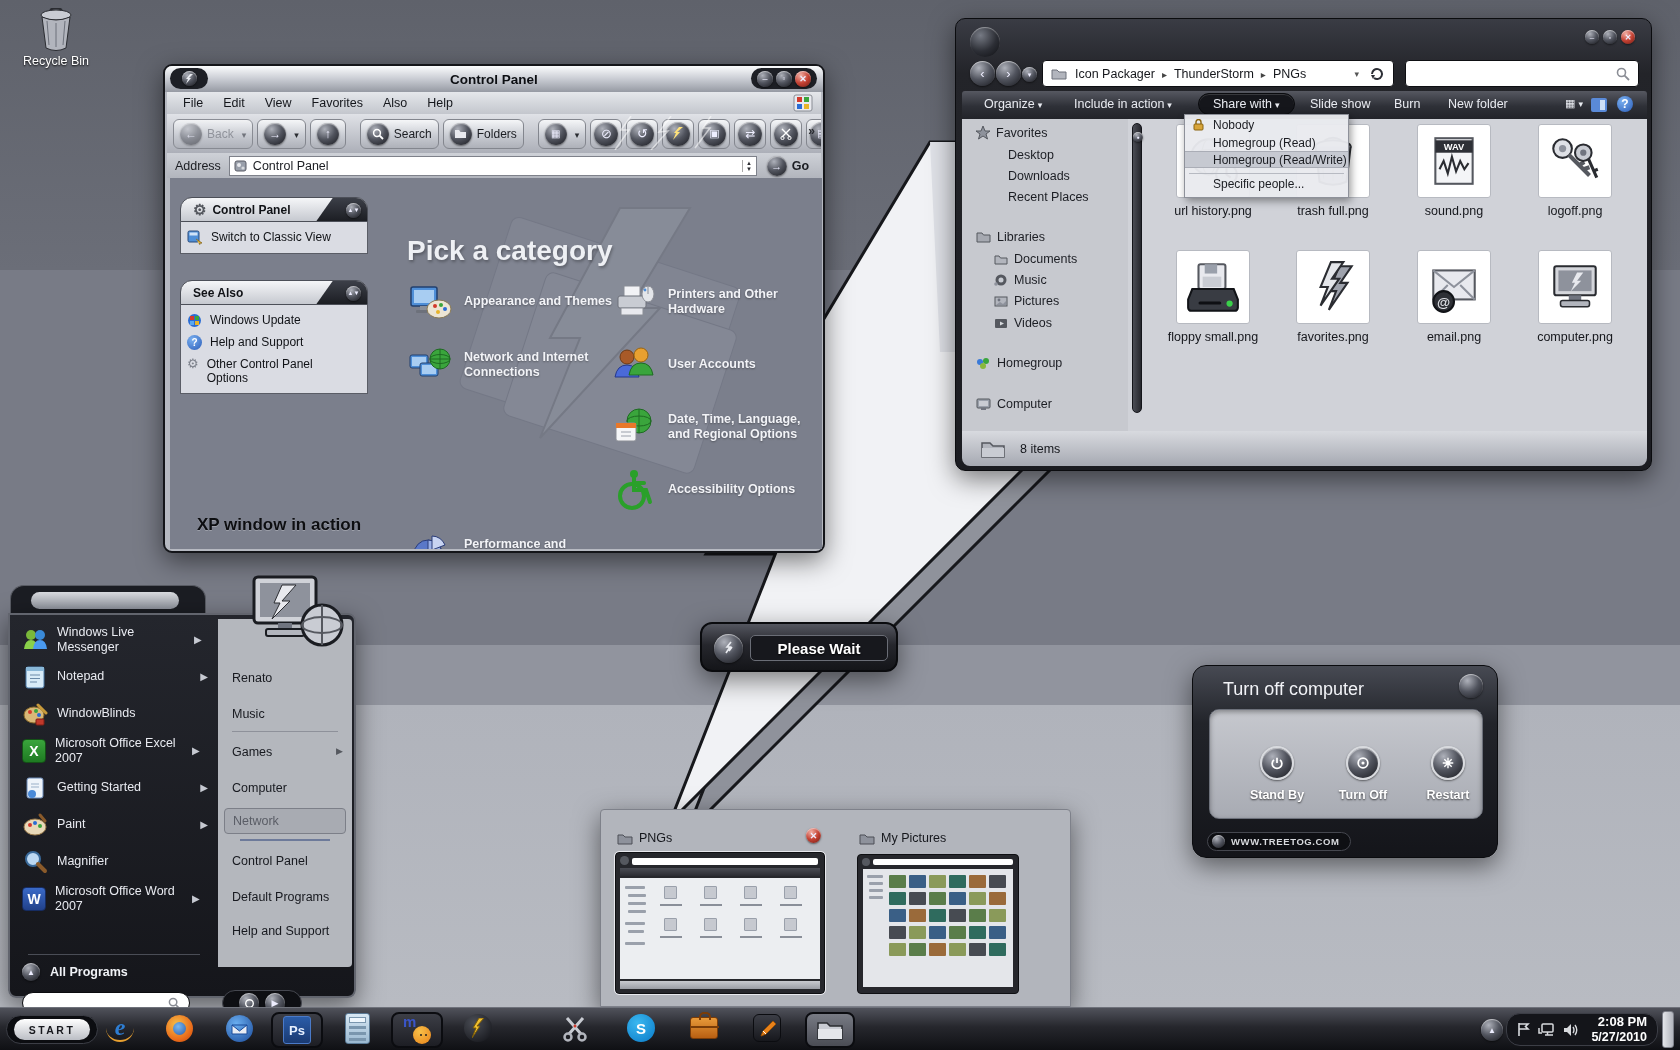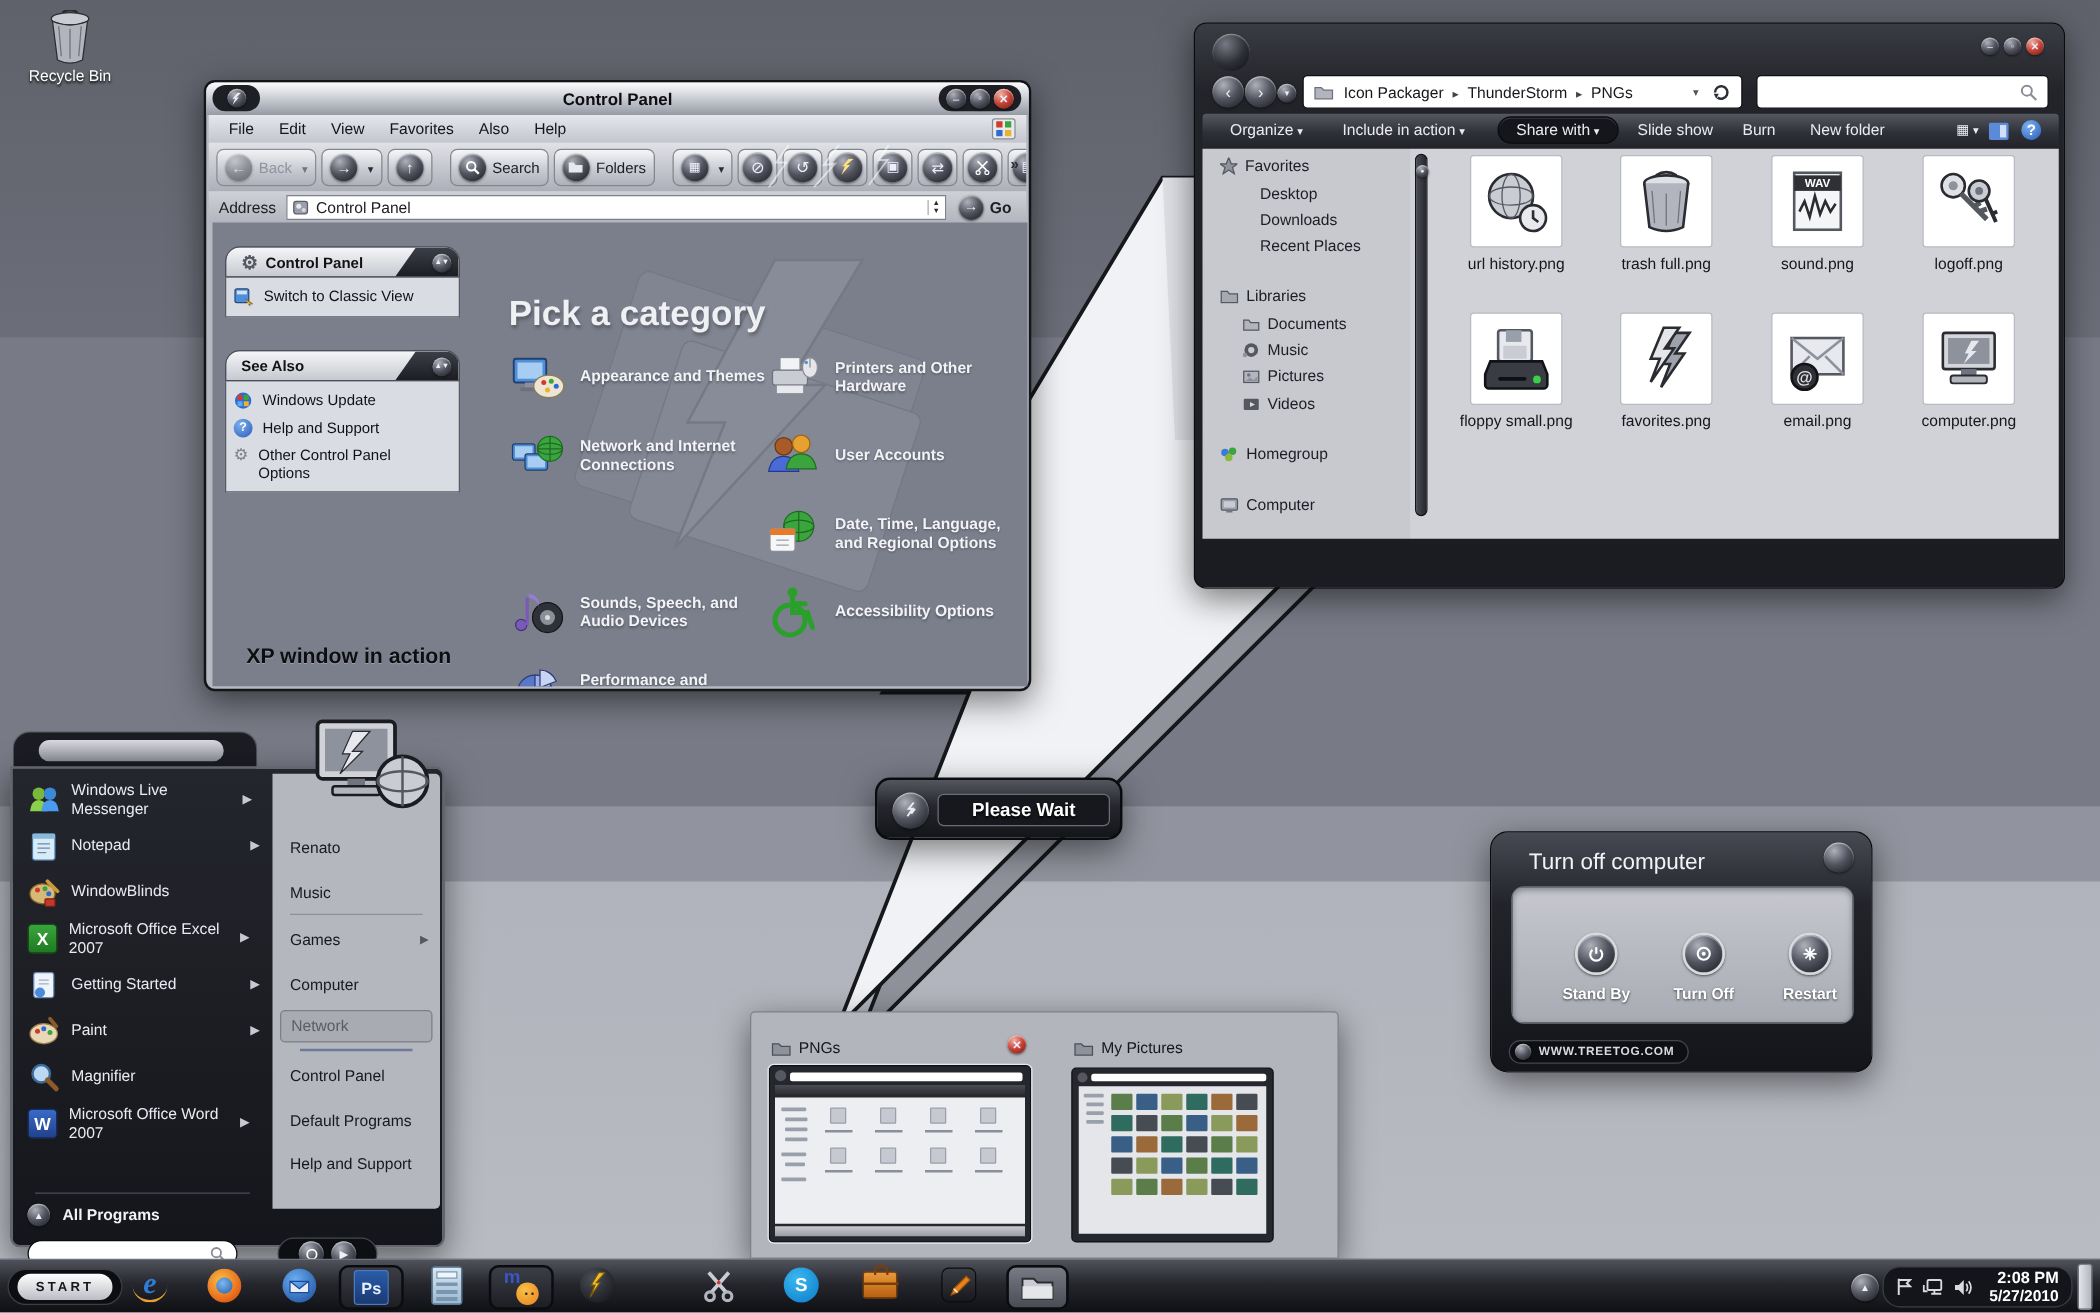--- a/index.html
+++ b/index.html
@@ -370,31 +370,20 @@
             <rect x="2" y="12" width="18" height="13" rx="2" fill="#4f8fd8" stroke="#23406e"></rect>
             <rect x="4" y="14" width="14" height="9" fill="#a8cdf2"></rect>
             <rect x="12" y="20" width="18" height="13" rx="2" fill="#4f8fd8" stroke="#23406e"></rect>
             <rect x="14" y="22" width="14" height="9" fill="#a8cdf2"></rect>
             <circle cx="32" cy="16" r="10" fill="#3aa53c" stroke="#1e6a22"></circle>
             <ellipse cx="32" cy="16" rx="10" ry="4.5" fill="none" stroke="#1e6a22"></ellipse>
             <path d="M32 6 v20 M22.5 16 h19" stroke="#1e6a22" fill="none"></path>
           </svg>
         <span class="txt">Network and Internet Connections</span>
       </div>
-      <div class="cat" style="left:238px;top:290px">
-        <svg width="44" height="44" viewBox="0 0 44 44">
-            <circle cx="30" cy="26" r="12" fill="#2e3138" stroke="#14161a"></circle>
-            <circle cx="30" cy="26" r="6" fill="#8a8f99"></circle>
-            <circle cx="30" cy="26" r="2" fill="#d8dade"></circle>
-            <circle cx="9" cy="32" r="4.5" fill="#7a5ab8" stroke="#4a3278"></circle>
-            <rect x="12.5" y="10" width="2.5" height="22" fill="#7a5ab8"></rect>
-            <path d="M15 10 q8 2 8 8 l0 -6 q-4 -5 -8 -5 z" fill="#9a7ad8"></path>
-          </svg>
-        <span class="txt">Sounds, Speech, and Audio Devices</span>
-      </div>
       <div class="cat" style="left:238px;top:352px">
         <svg width="44" height="44" viewBox="0 0 44 44">
             <circle cx="20" cy="24" r="14" fill="#5a78c8" stroke="#2a3c78"></circle>
             <path d="M20 24 L20 10 A14 14 0 0 1 33 19 Z" fill="#9ab0e8" stroke="#2a3c78"></path>
             <path d="M24 20 L24 6 A14 14 0 0 1 37 15 Z" fill="#c8d4f2" stroke="#2a3c78"></path>
           </svg>
         <span class="txt">Performance and Maintenance</span>
       </div>
 
       <div class="cat" style="left:442px;top:102px">
@@ -634,21 +623,47 @@
 
     <div class="flabel" style="left:196px;top:185px">url history.png</div>
     <div class="flabel" style="left:316px;top:185px">trash full.png</div>
     <div class="flabel" style="left:437px;top:185px">sound.png</div>
     <div class="flabel" style="left:558px;top:185px">logoff.png</div>
     <div class="flabel" style="left:196px;top:311px">floppy small.png</div>
     <div class="flabel" style="left:316px;top:311px">favorites.png</div>
     <div class="flabel" style="left:437px;top:311px">email.png</div>
     <div class="flabel" style="left:558px;top:311px">computer.png</div>
 
-
+    <div class="a" style="left:228px;top:95px;width:165px;height:84px;background:rgba(233,234,238,.96);border:1px solid #8e919a;box-shadow:2px 3px 8px rgba(0,0,0,.4);font-size:12px;color:#1b1d22">
+      <div style="height:19px;display:flex;align-items:center;padding-left:28px;position:relative">
+        <svg class="a" width="11" height="12" viewBox="0 0 11 12" style="left:8px;top:4px">
+            <rect x="1" y="5" width="9" height="6" rx="1" fill="#d8a53a" stroke="#8a6410"></rect>
+            <path d="M3 5 v-2 a2.5 2.5 0 0 1 5 0 v2" fill="none" stroke="#8a6410" stroke-width="1.4"></path>
+          </svg>
+        <span>Nobody</span>
+      </div>
+      <div style="height:17px;display:flex;align-items:center;padding-left:28px">
+          <span>Homegroup (Read)</span>
+        </div>
+      <div style="height:17px;display:flex;align-items:center;padding-left:28px;background:#c6c9d1;border-top:1px solid #aaadb6;border-bottom:1px solid #aaadb6">
+          <span>Homegroup (Read/Write)</span>
+        </div>
+      <div style="height:6px;border-bottom:1px solid #b7bac2;margin:0 4px"></div>
+      <div style="height:20px;display:flex;align-items:center;padding-left:28px">
+          <span>Specific people...</span>
+        </div>
+    </div>
+
+    <div class="a" style="left:6px;top:412px;width:685px;height:35px;background:linear-gradient(#d8dadf,#a6a9b2);border-radius:0 0 8px 8px;display:flex;align-items:center;padding-left:18px;gap:14px">
+      <svg width="26" height="20" viewBox="0 0 26 20">
+          <path d="M2 4 h8 l3 3 h11 v11 h-22 z" fill="#b2b5bd" stroke="#55585f" stroke-width="1.5"></path>
+          <path d="M2 9 h22 v9 h-22 z" fill="#c9ccd3"></path>
+        </svg>
+      <span style="font-size:12.5px;color:#15171c">8 items</span>
+    </div>
   </div>
 
   <div class="a shadowed" style="left:700px;top:622px;width:198px;height:50px;background:linear-gradient(#54565f,#26272d 45%,#141519);border:2px solid #0a0b0e;border-radius:12px">
     <span class="sp" style="position:absolute;left:12px;top:10px;width:29px;height:29px">
         <svg width="12" height="15" viewBox="0 0 12 15">
           <path d="M8 1 L4 6 h3 L3 12 M9 6 L6 10" stroke="#e9ebf0" stroke-width="1.6" fill="none"></path>
         </svg>
       </span>
     <div class="a" style="left:48px;top:11px;width:138px;height:26px;background:#17181d;border:1px solid #6a6d76;border-radius:5px;display:flex;align-items:center;justify-content:center">
       <span class="b w" style="font-size:15px;text-shadow:0 1px 2px #000">Please Wait</span>

